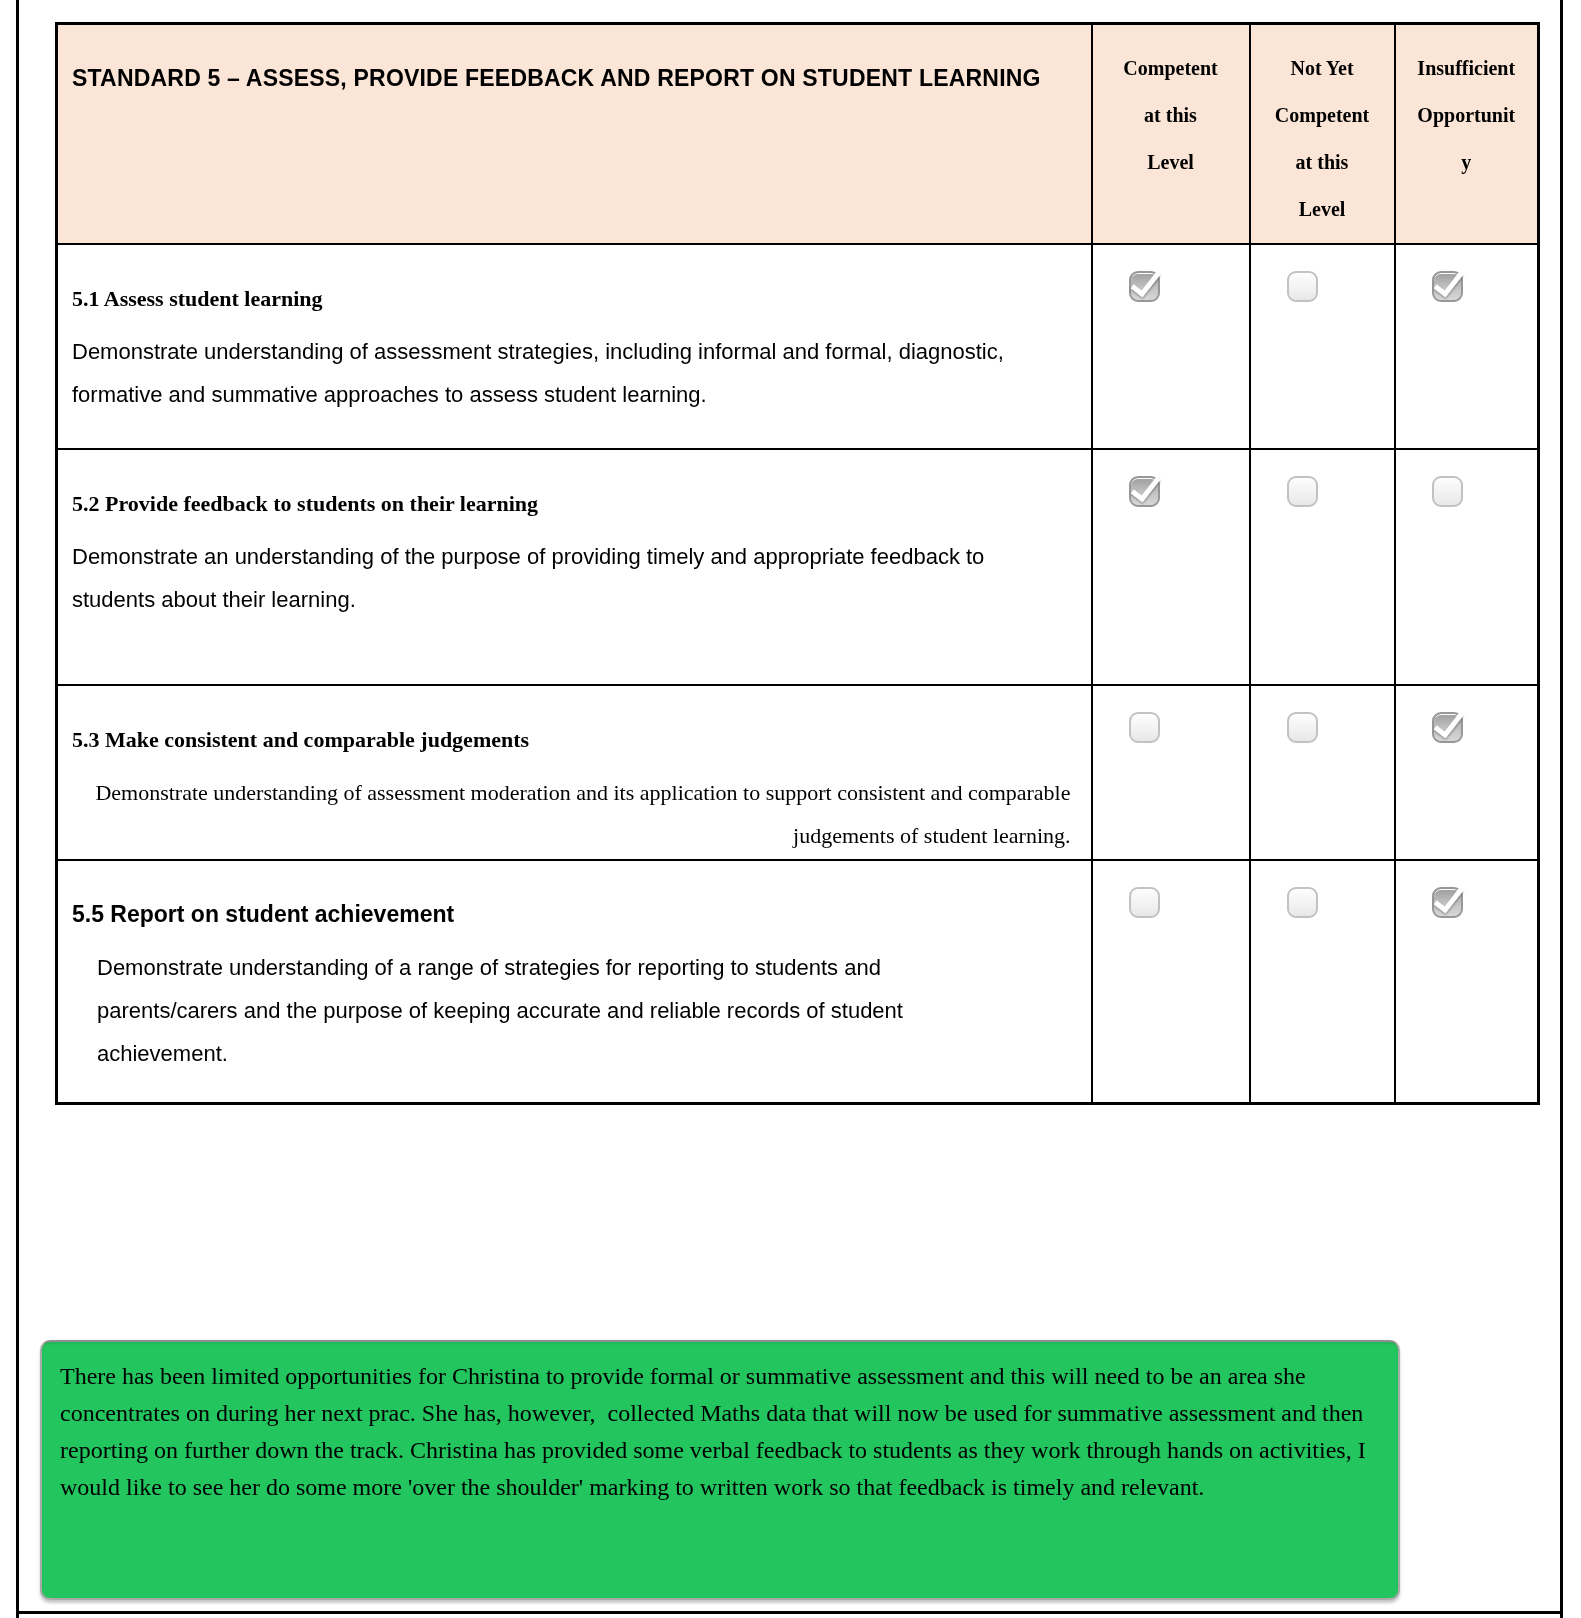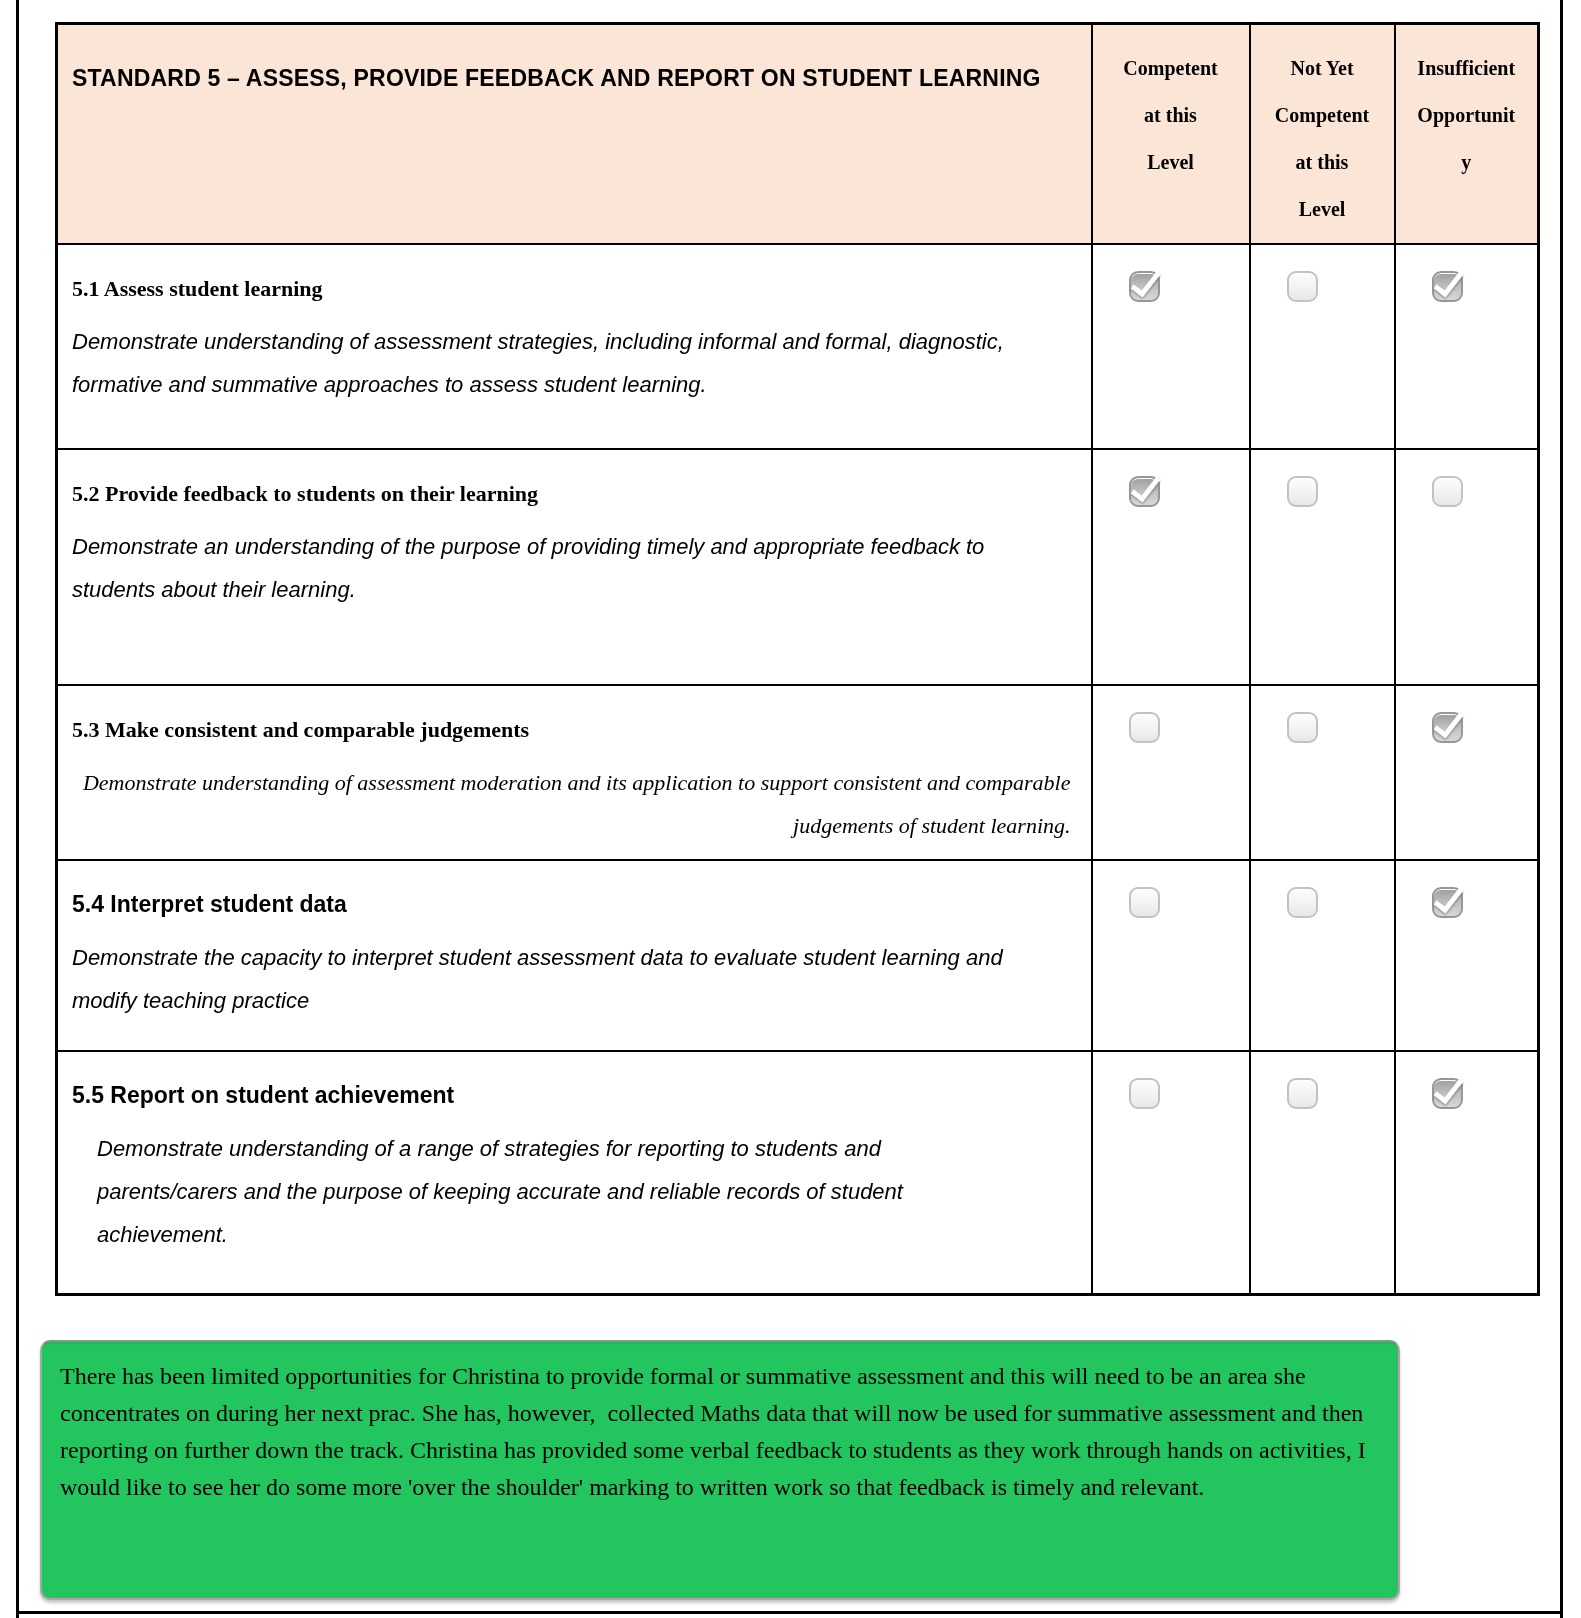--- a/index.html
+++ b/index.html
@@ -42,25 +42,25 @@
     text-align: left; padding: 30px 20px 0 14px;
     font-family: "Liberation Sans", sans-serif;
     font-size: 23px; line-height: 46px; letter-spacing: 0.2px; margin-left: 16px;
   }
   th.t-col {
     text-align: center; padding-top: 20px;
     font-family: "Liberation Serif", serif;
     font-size: 20px; line-height: 47px;
   }
 
-  td.desc { padding: 30px 20px 0 14px; }
+  td.desc { padding: 40px 20px 0 14px; }
   .row-title { font-weight: bold; font-size: 22px; line-height: 27px; }
   .row-title.serif { font-family: "Liberation Serif", serif; }
   .row-title.sans  { font-family: "Liberation Sans", sans-serif; font-size: 23px; }
-  .row-desc { margin-top: 18px; font-size: 22px; line-height: 43px; font-style: italic; }
+  .row-desc { margin-top: 18px; font-size: 22px; line-height: 43px; }
   .row-desc.serif { font-family: "Liberation Serif", serif; }
   .row-desc.sans  { font-family: "Liberation Sans", sans-serif; }
   .w1 { max-width: 950px; } .w2 { max-width: 1013px; } .w3 { max-width: 1000px; text-align: right; }
   .w4 { max-width: 990px; } .w5 { max-width: 910px; margin-left: 25px; }
 
   td.check { padding: 26px 0 0 36px; }
   .checkbox {
     position: relative; display: inline-block;
     width: 31px; height: 31px; box-sizing: border-box;
     border-radius: 9px;
@@ -162,29 +162,20 @@
     <tr class="r3">
       <td class="desc">
         <div class="row-title serif">5.3 Make consistent and comparable judgements</div>
         <div class="row-desc serif w3">Demonstrate understanding of assessment moderation and its application to support consistent and comparable judgements of student learning.</div>
       </td>
       <td class="check"><span class="checkbox"></span></td>
       <td class="check"><span class="checkbox"></span></td>
       <td class="check"><span class="checkbox checked"></span></td>
     </tr>
 
-    <tr class="r4">
-      <td class="desc">
-        <div class="row-title sans">5.4 Interpret student data</div>
-        <div class="row-desc sans w4">Demonstrate the capacity to interpret student assessment data to evaluate student learning and modify teaching practice</div>
-      </td>
-      <td class="check"><span class="checkbox"></span></td>
-      <td class="check"><span class="checkbox"></span></td>
-      <td class="check"><span class="checkbox checked"></span></td>
-    </tr>
 
     <tr class="r5">
       <td class="desc">
         <div class="row-title sans">5.5 Report on student achievement</div>
         <div class="row-desc sans w5">Demonstrate understanding of a range of strategies for reporting to students and parents/carers and the purpose of keeping accurate and reliable records of student achievement.</div>
       </td>
       <td class="check"><span class="checkbox"></span></td>
       <td class="check"><span class="checkbox"></span></td>
       <td class="check"><span class="checkbox checked"></span></td>
     </tr>

